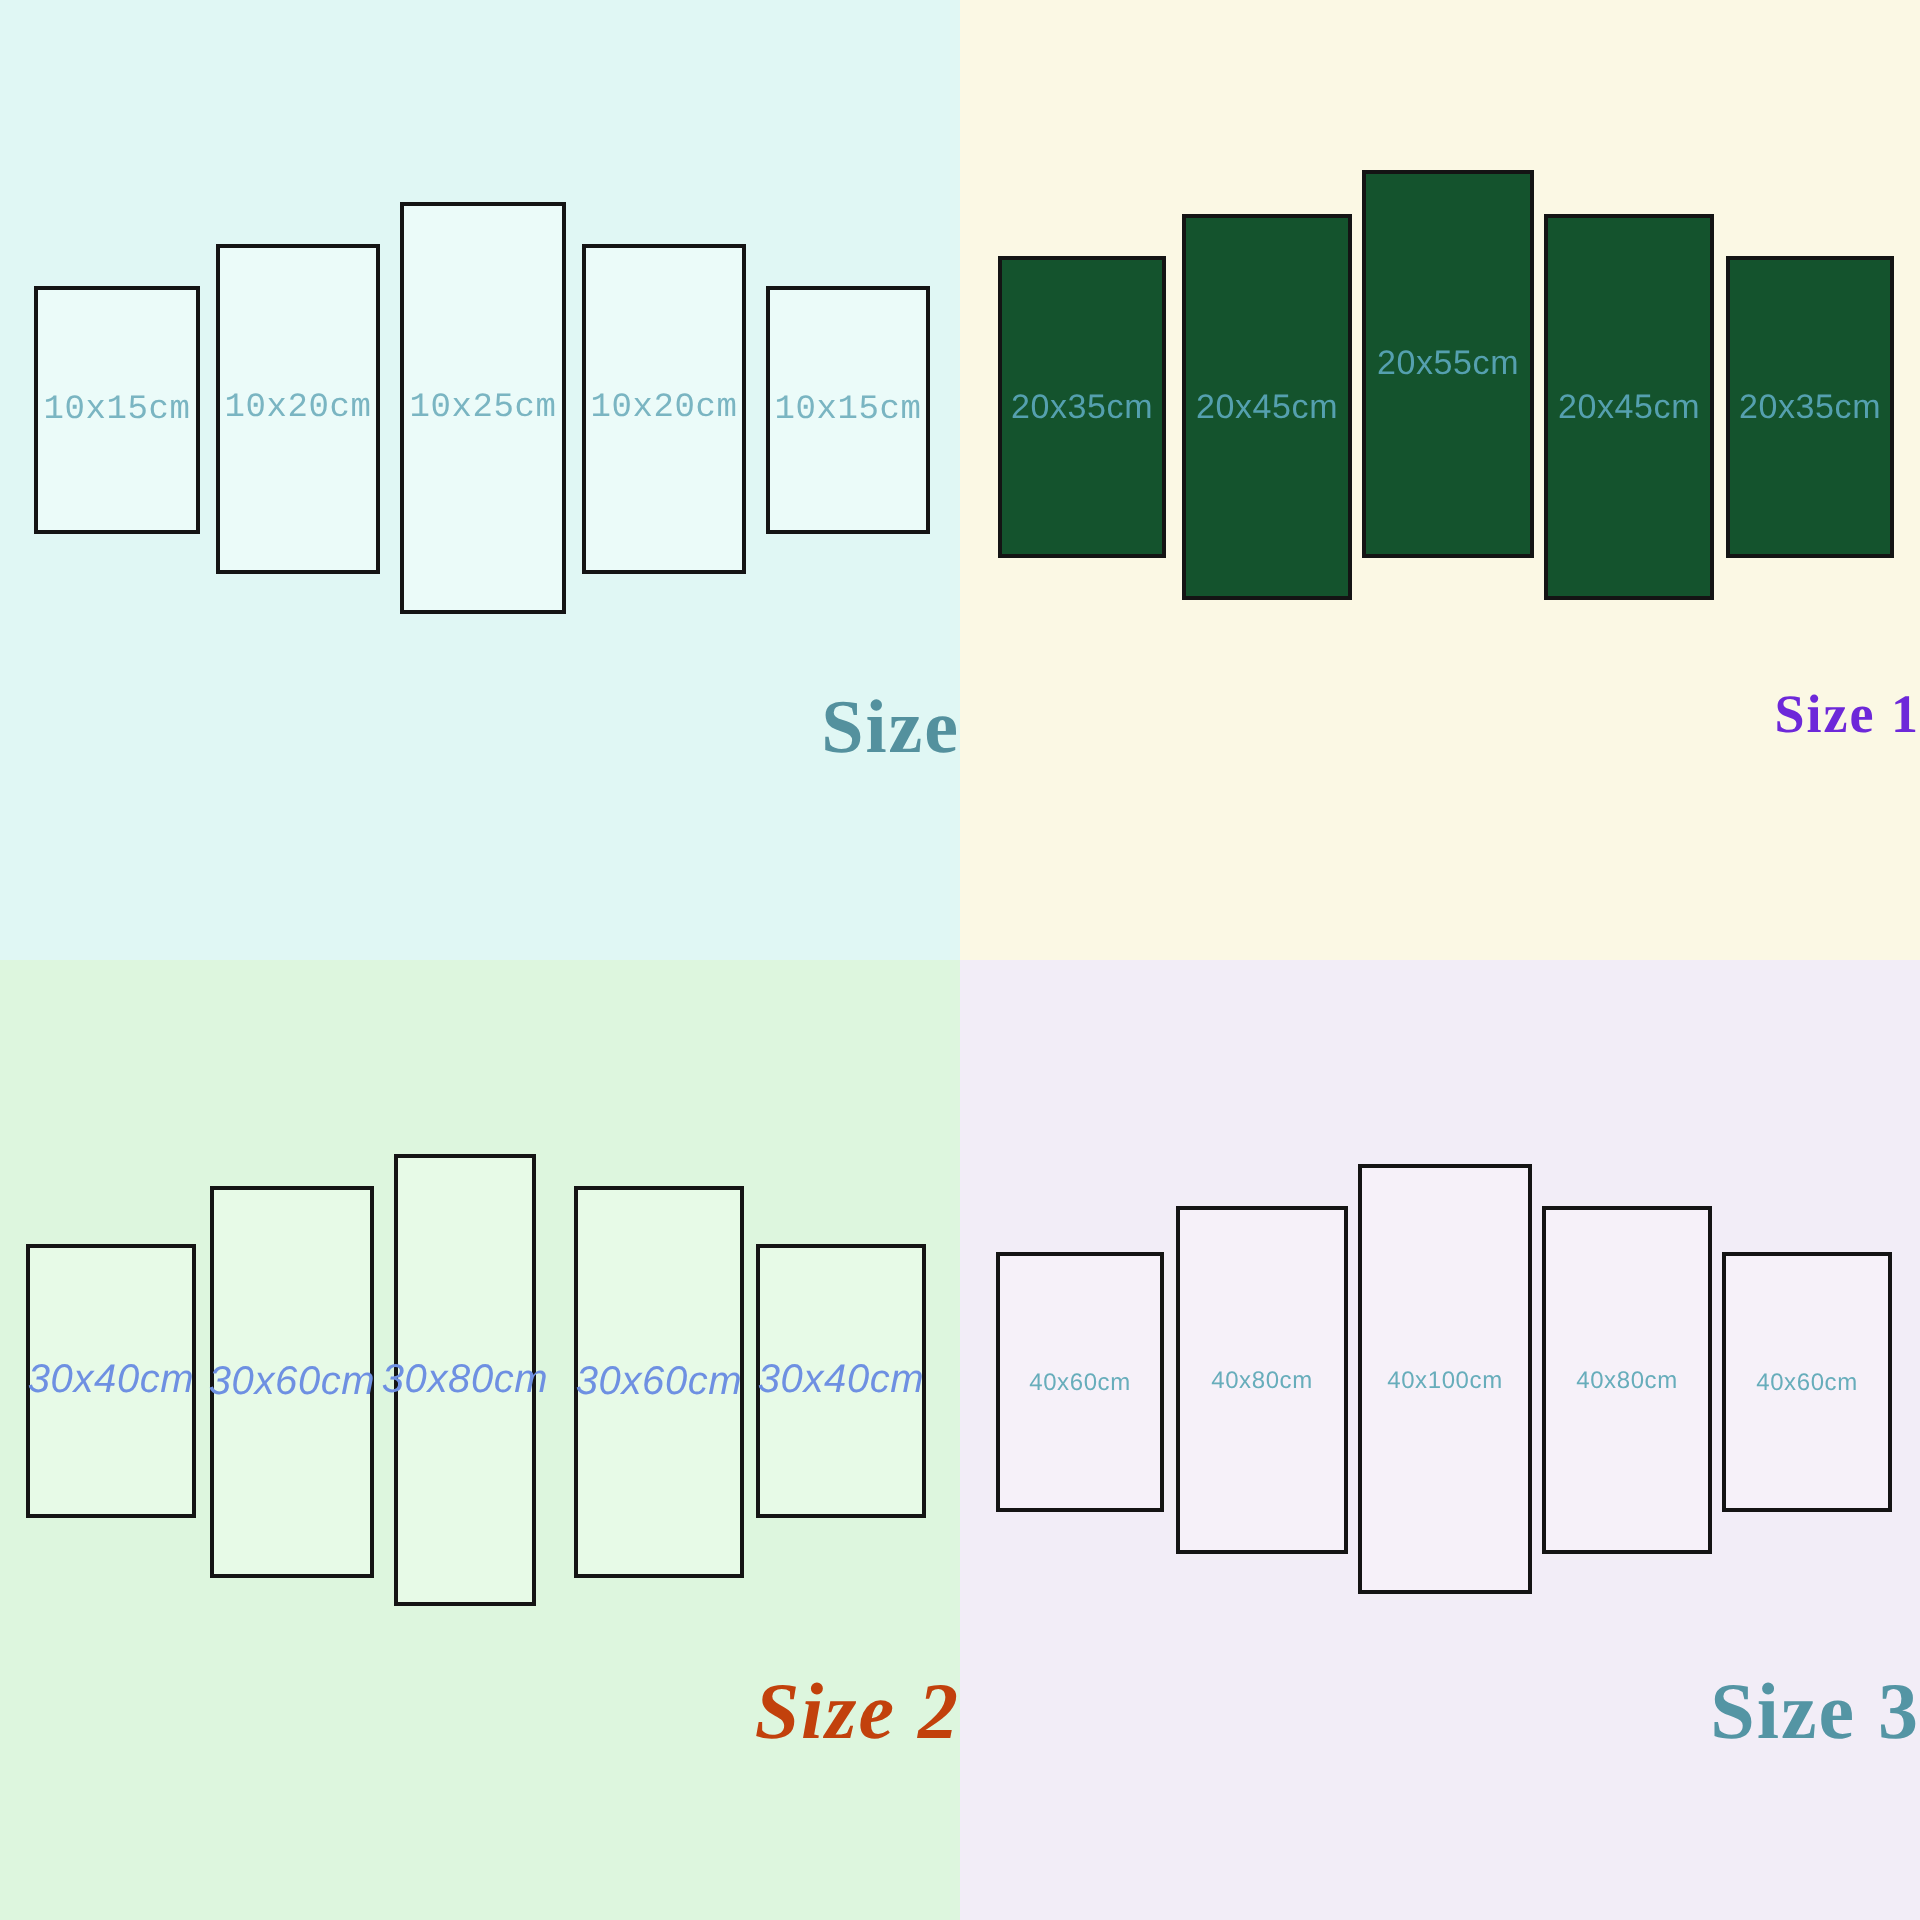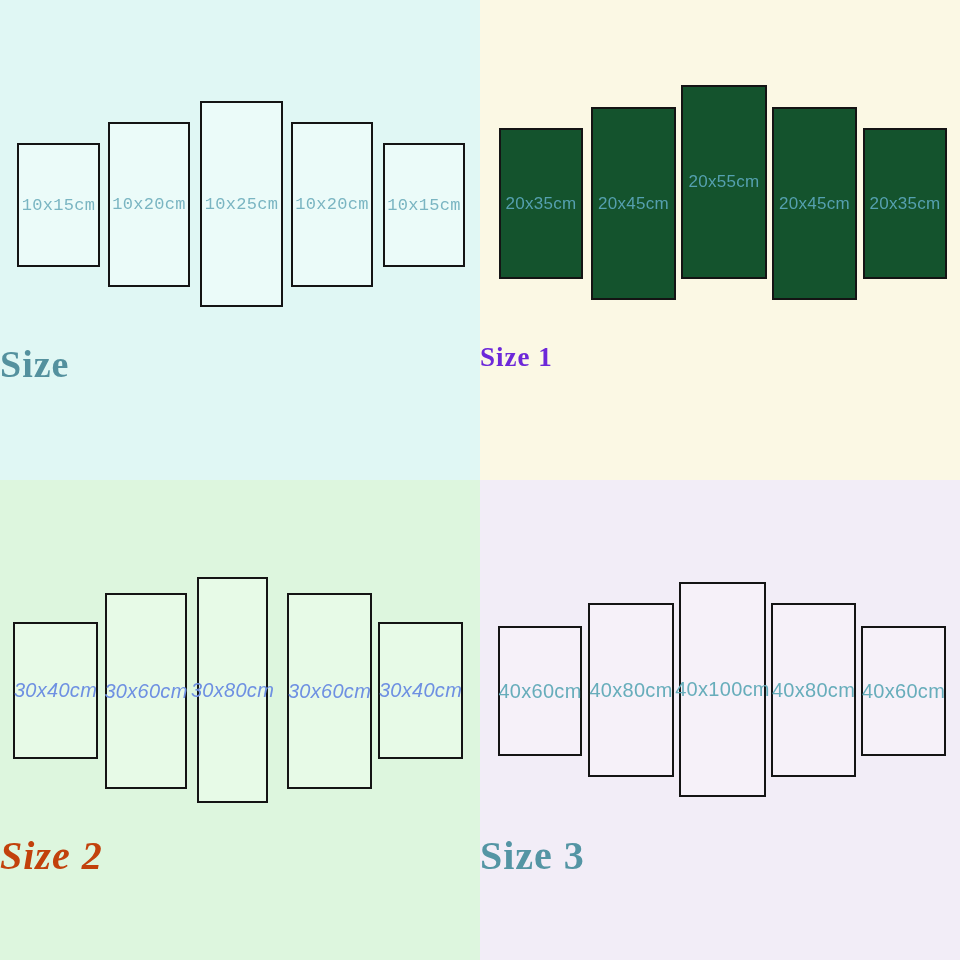--- a/index.html
+++ b/index.html
@@ -28,25 +28,25 @@
   }
   .q1 .panel { background: #ebfbf9; font-family: Liberation Mono, monospace; }
   .q2 .panel { background: #14532d; }
   .q3 .panel { background: #e7fae7; }
   .q4 .panel { background: #f6f1f9; }
 
   .plabel { white-space: nowrap; letter-spacing: 0.3px; }
   .q1 .plabel { color: #7ab5c2; font-size: 17px; }
   .q2 .plabel { color: #55a0af; font-size: 17px; }
   .q3 .plabel { color: #6e90e2; font-size: 20px; }
-  .q4 .plabel { color: #67adbb; font-size: 20px; }
+  .q4 .plabel { color: #67adbb; font-size: 12px; }
 
   .qtitle {
     position: absolute; left: 0; width: 100%;
-    text-align: left;
+    text-align: right;
     font-family: "Liberation Serif", serif;
     font-weight: 700;
     letter-spacing: 1px;
   }
   .q1 .qtitle { top: 342px; font-size: 38px; color: #54919e; }
   .q2 .qtitle { top: 342px; font-size: 27px; color: #6d28d9; }
   .q3 .qtitle { top: 352px; font-size: 40px; color: #c2410c; }
   .q4 .qtitle { top: 352px; font-size: 40px; color: #5495a4; }
 
   

